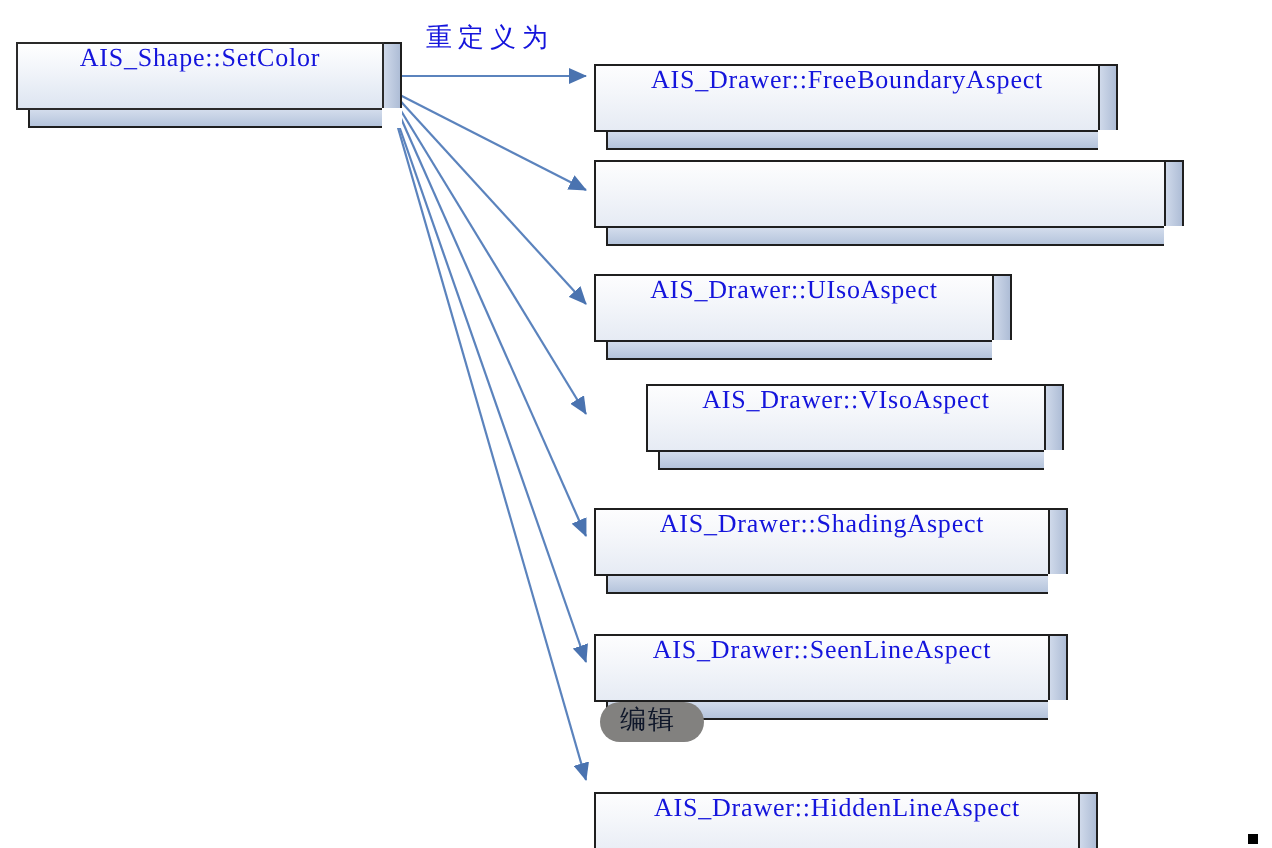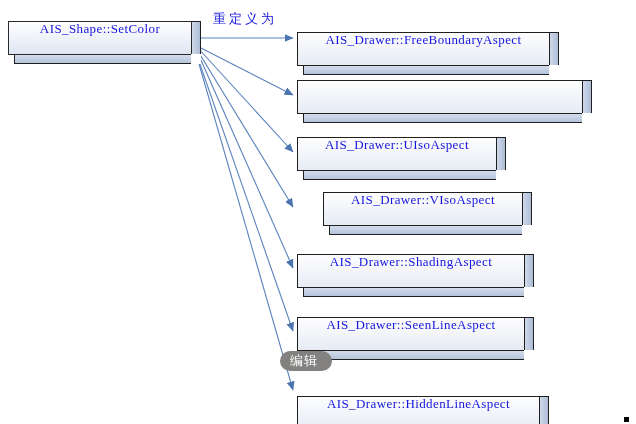--- a/index.html
+++ b/index.html
@@ -75,28 +75,29 @@
     white-space:nowrap;
     z-index:6;
     font-family:"DejaVu Sans", sans-serif;
   }
 
   
   .tooltip{
     position:absolute;
     background:#82817f;
     border-radius:10px;
-    color:#ffffff;
+    color:#0f172a;
     font-size:13px;
-    font-family:Liberation Serif, serif;
+    font-family:Liberation Mono, monospace;
     padding:2px 14px 3px 10px;
     white-space:nowrap;
     letter-spacing:1px;
     z-index:20;
     line-height:15px;
+    margin-left:20px;
   }
 
   
   .corner-dot{
     position:absolute;
     width:5px;height:5px;
     background:#000000;
     z-index:30;
   }
 </style>

